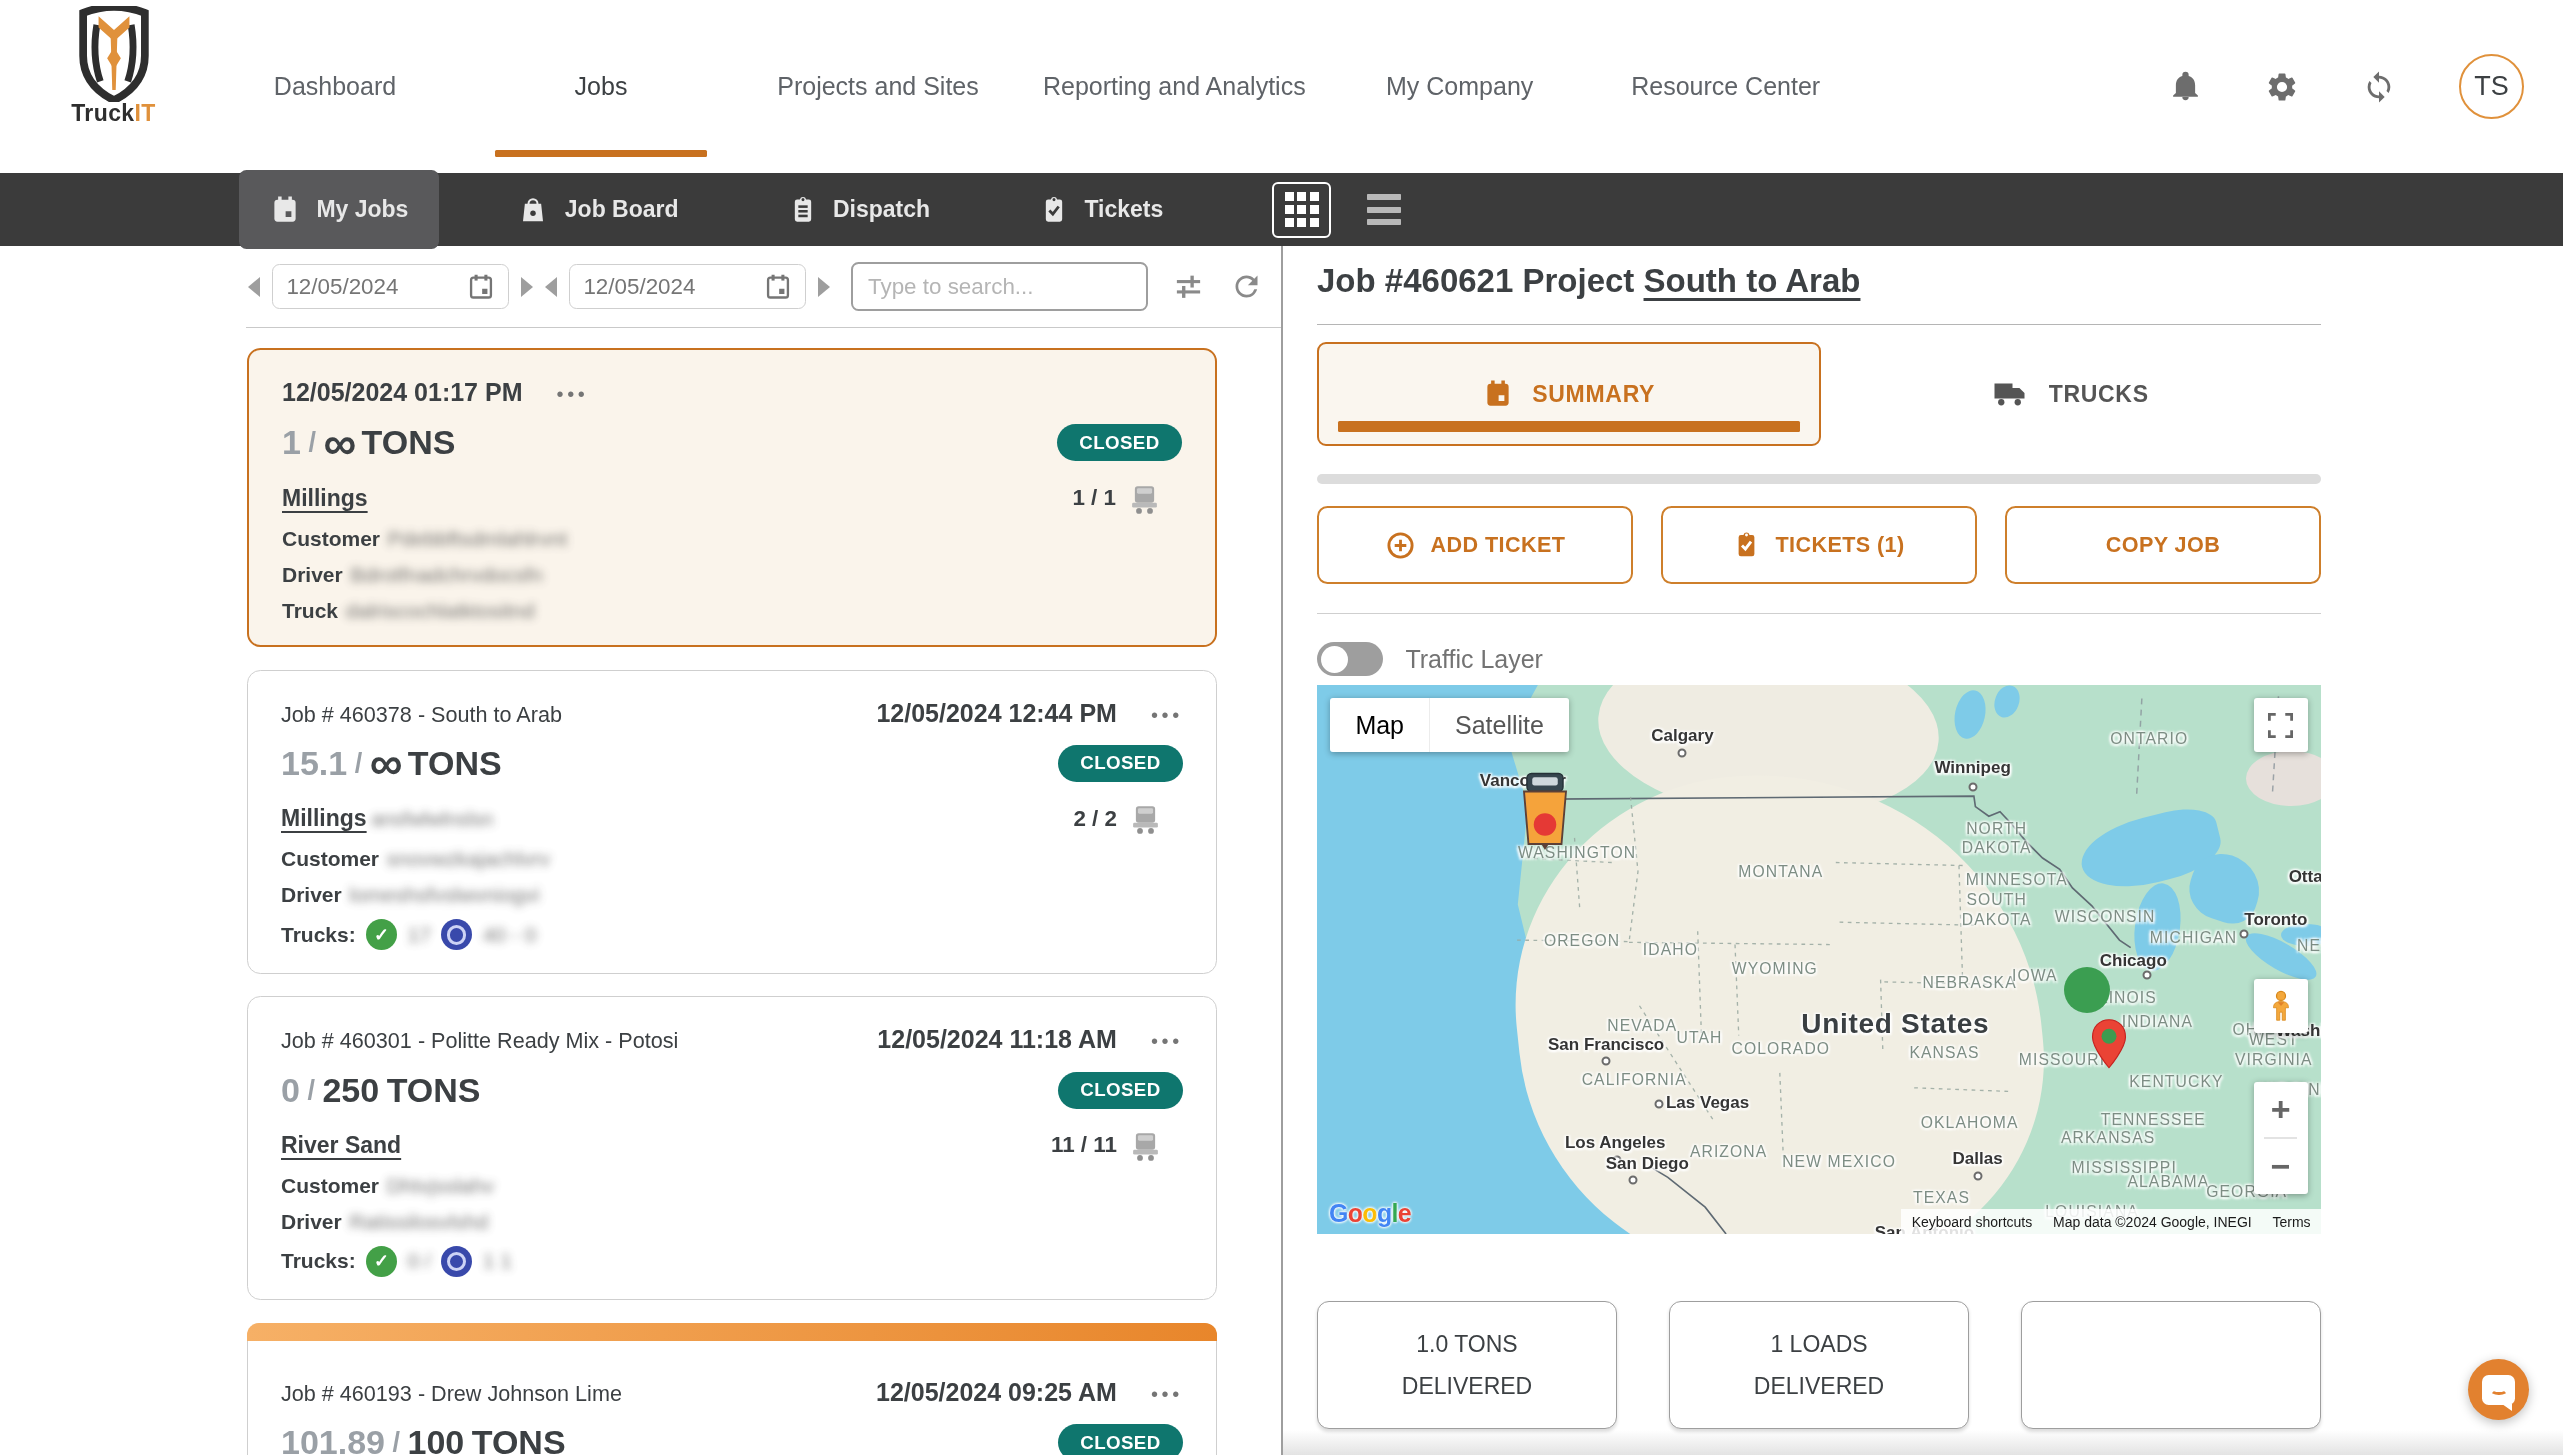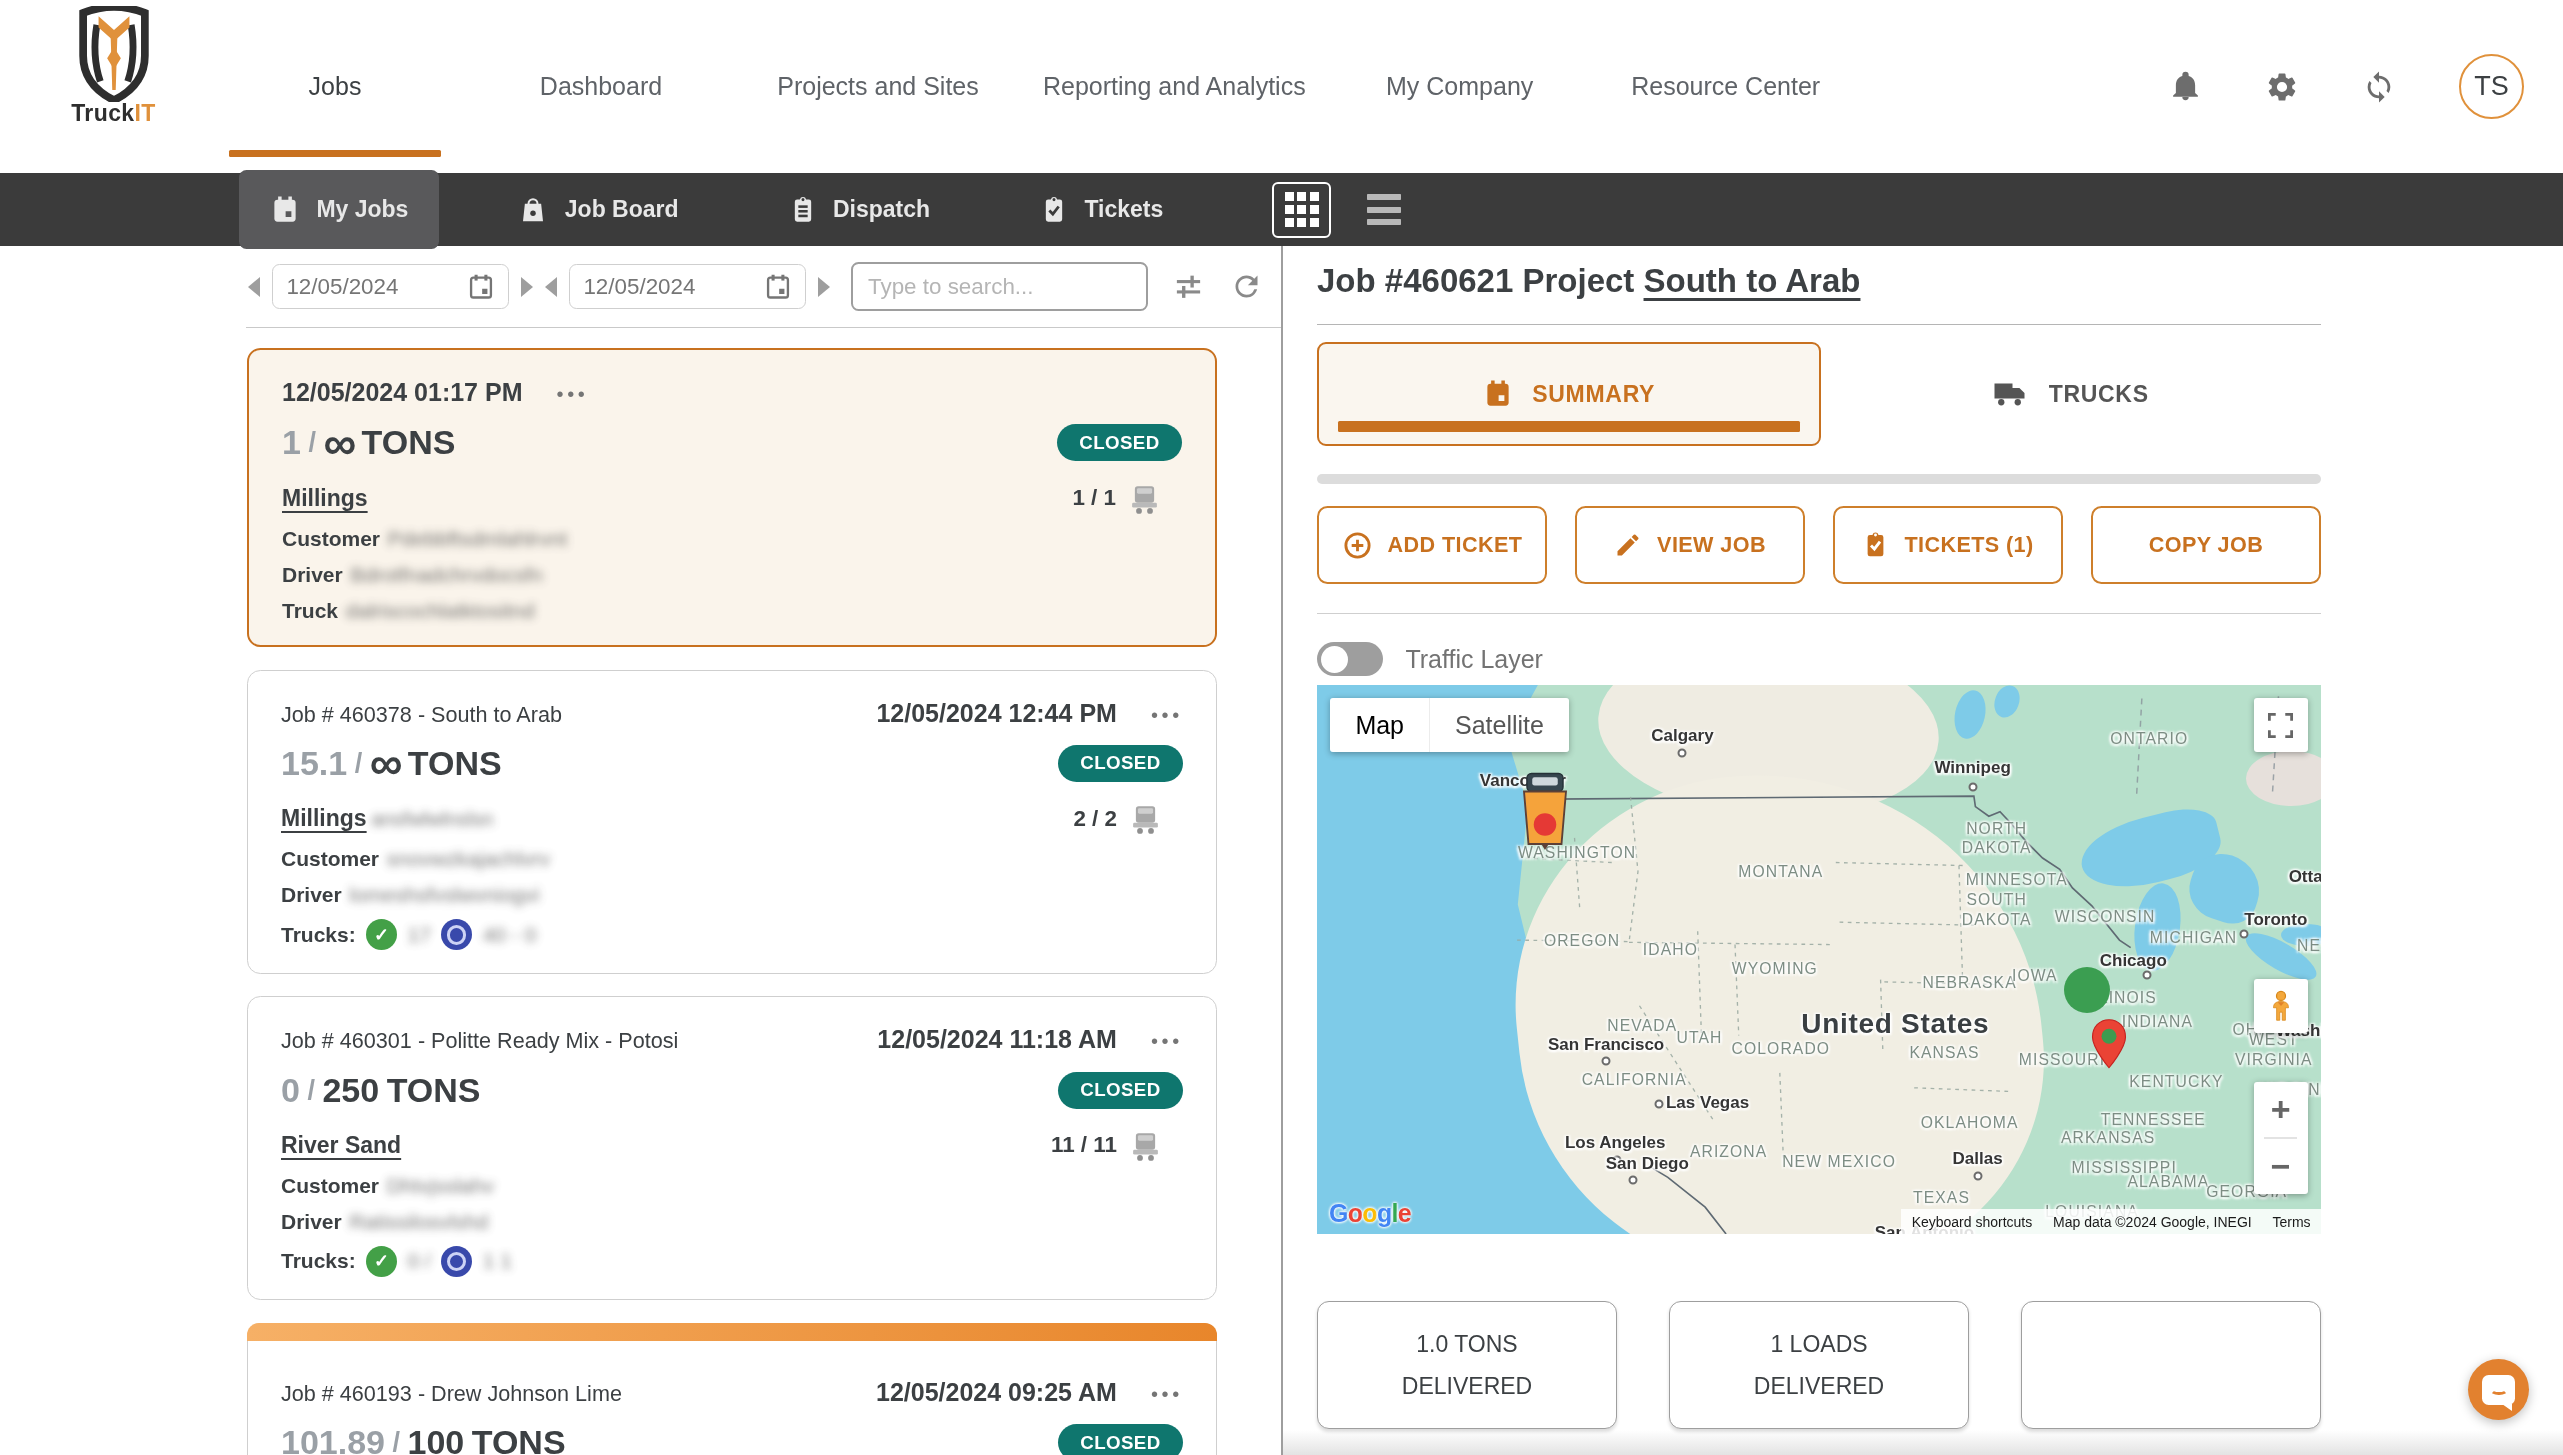--- a/index.html
+++ b/index.html
@@ -171,26 +171,26 @@
       <path d="M14,8 Q50,-6 86,8 L86,58 Q86,92 50,110 Q14,92 14,58 Z" fill="#fff" stroke="#2e2e2e" stroke-width="9"></path>
       <path d="M30,22 Q24,58 34,88" stroke="#2e2e2e" stroke-width="8" fill="none"></path>
       <path d="M70,22 Q76,58 66,88" stroke="#2e2e2e" stroke-width="8" fill="none"></path>
       <path d="M32,12 L50,28 L68,12 L68,25 L50,41 L32,25 Z" fill="#E0913B"></path>
       <path d="M46,32 L54,32 L52,98 L48,98 Z" fill="#E0913B"></path>
       <path d="M50,48 L58,61 L50,74 L42,61 Z" fill="#E0913B"></path>
     </svg>
     <div class="logo-text"><span class="lt1">Truck</span><span class="lt2">IT</span></div>
   </div>
   <nav class="nav-items" id="topNavItems">
+      <div class="top-item">
+        <span>Dashboard</span>
+      </div>
       <div class="top-item active">
         <span>Jobs</span>
         <span class="under"></span>
-      </div>
-      <div class="top-item">
-        <span>Dashboard</span>
       </div>
       <div class="top-item w2">
         <span>Projects and Sites</span>
       </div>
       <div class="top-item w2">
         <span>Reporting and Analytics</span>
       </div>
       <div class="top-item">
         <span>My Company</span>
       </div>
@@ -530,28 +530,20 @@
     <div class="thick-divider"></div>
     <div class="actions" id="actionBtns">
         <button class="abtn">
           <span class="aicon" style="display: flex;">
             <svg width="31" height="31" viewBox="0 0 24 24">
               <circle cx="12" cy="12" r="9" fill="none" stroke="currentColor" stroke-width="2.2"></circle>
               <path d="M12 7.5v9M7.5 12h9" stroke="currentColor" stroke-width="2.2"></path>
             </svg>
           </span>
           <span>ADD TICKET</span>
-        </button>
-        <button class="abtn">
-          <span class="aicon" style="display: flex;">
-            <svg width="28" height="28" viewBox="0 0 24 24">
-              <path fill="currentColor" d="M3 17.25V21h3.75L17.81 9.94l-3.75-3.75L3 17.25zM20.71 7.04a1 1 0 0 0 0-1.41l-2.34-2.34a1 1 0 0 0-1.41 0l-1.83 1.83 3.75 3.75 1.83-1.83z"></path>
-            </svg>
-          </span>
-          <span>VIEW JOB</span>
         </button>
         <button class="abtn">
           <span class="aicon" style="display: flex;">
             <svg width="27" height="30" viewBox="0 0 24 24">
               <path fill="currentColor" d="M17 3h-2.3a2.8 2.8 0 0 0-5.4 0H7a2 2 0 0 0-2 2v15a2 2 0 0 0 2 2h10a2 2 0 0 0 2-2V5a2 2 0 0 0-2-2zm-5-1.2a1.3 1.3 0 1 1 0 2.6 1.3 1.3 0 0 1 0-2.6z"></path>
               <path d="M8 12.5l3 3 5-6.5" stroke="var(--icon-bg,#fff)" stroke-width="2.6" fill="none"></path>
             </svg>
           </span>
           <span>TICKETS (1)</span>
         </button>

